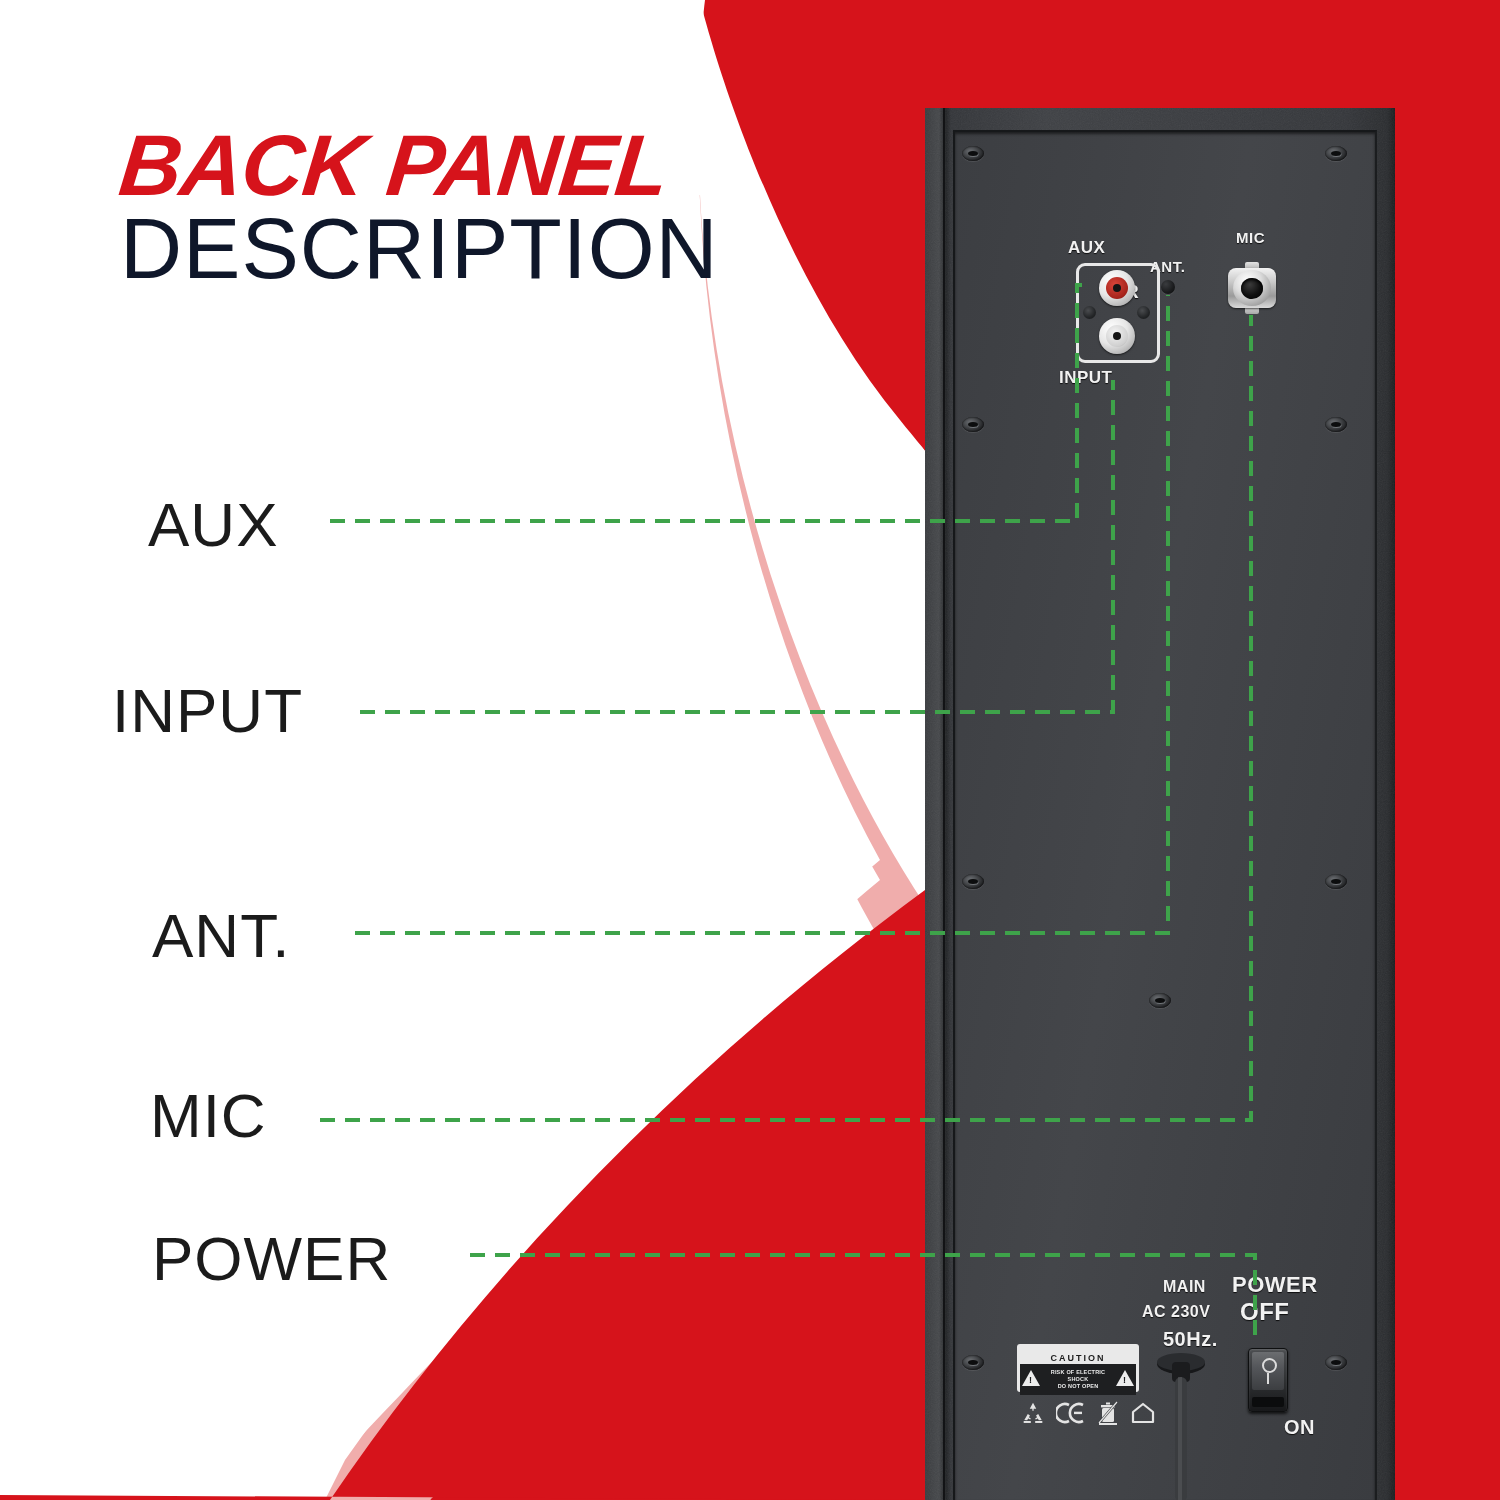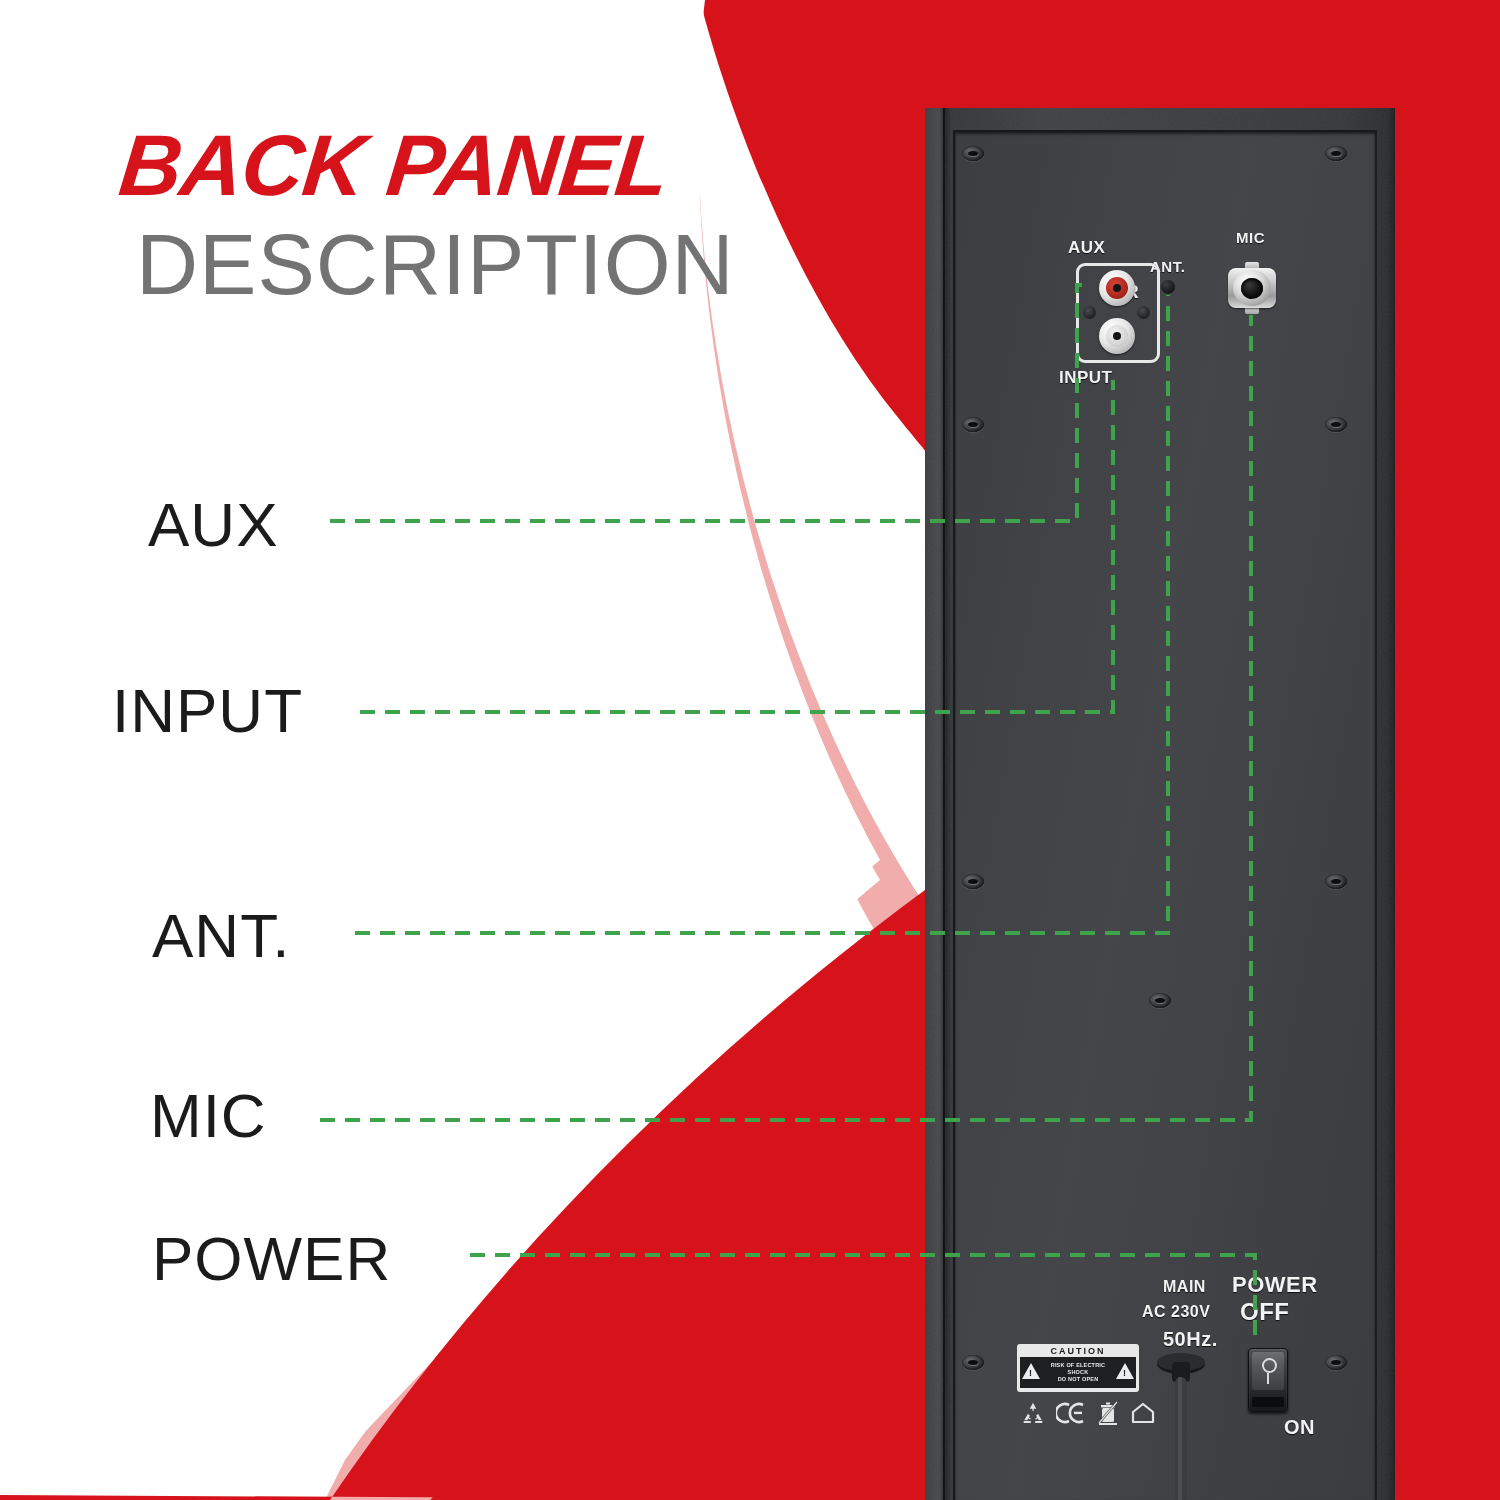--- a/index.html
+++ b/index.html
@@ -39,22 +39,22 @@
     margin: 0;
     font-style: italic;
     transform: skewX(-6deg);
     transform-origin: left center;
   }
   #title-line2 {
     font-size: 86px;
     font-weight: 400;
     letter-spacing: 1px;
     line-height: 1.0;
-    margin: 16px;
-    color: #737373;
+    margin: 0;
+    color: #0f172a;
   }
 
   
   .callout-label {
     position: absolute;
     font-size: 62px;
     font-weight: 300;
     color: #1b1b1b;
     letter-spacing: 1px;
     white-space: nowrap;
@@ -230,20 +230,21 @@
     padding: 2px 3px;
     box-sizing: border-box;
   }
   #caution-title {
     text-align: center;
     font-size: 9px;
     font-weight: 700;
     letter-spacing: 2px;
     color: #1c1c1c;
     line-height: 11px;
+    margin-top: 7px;
   }
   #caution-body {
     position: relative;
     background: #1e1f21;
     height: 31px;
     display: flex;
     align-items: center;
     justify-content: center;
   }
   #caution-body .ctext {

